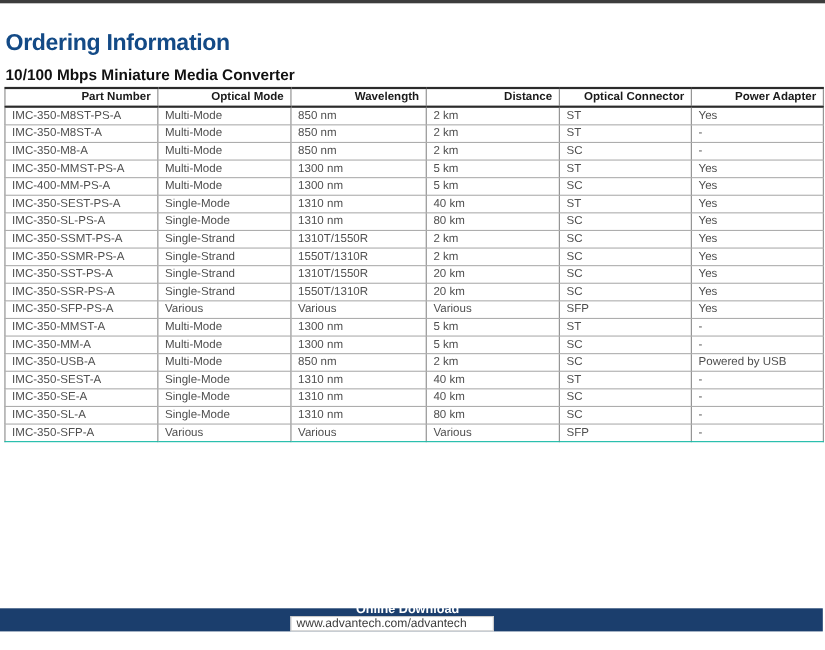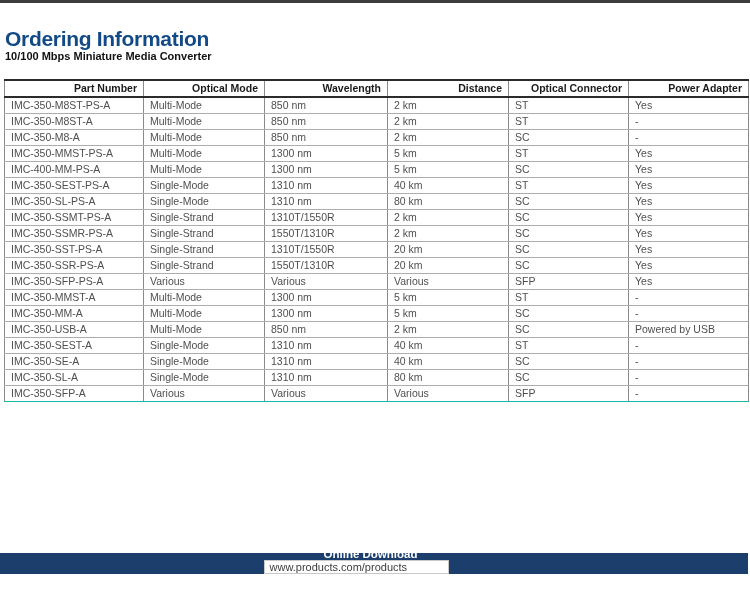--- a/index.html
+++ b/index.html
@@ -12,22 +12,22 @@
     font-family:"Liberation Sans","DejaVu Sans",sans-serif;}
   .page{position:relative;width:750px;height:439px;background:#fff;}
 
   .top-strip{position:absolute;top:0;left:0;width:750px;height:3px;
     background:var(--top-bar-gray);}
 
   .page-title{position:absolute;top:27px;left:5px;
     font-size:21px;font-weight:bold;letter-spacing:-0.3px;
     color:var(--accent-blue);}
 
-  .section-subtitle{position:absolute;top:50px;left:5px;
-    font-size:11px;font-weight:bold;color:#111;}
+  .section-subtitle{position:absolute;top:60px;left:5px;
+    font-size:14px;font-weight:bold;color:#111;}
 
   table.ordering{position:absolute;top:79px;left:4px;width:744px;
     border-collapse:collapse;table-layout:fixed;font-size:10.5px;}
   table.ordering th{
     text-align:right;font-weight:bold;color:#1a1a1a;
     padding:2px 6px;height:16px;line-height:11px;
     border-top:2px solid #2b2b2b;border-bottom:2px solid #2b2b2b;
     border-left:1px solid #8a8a8a;border-right:1px solid #8a8a8a;
     background:#fff;}
   table.ordering td{
@@ -229,17 +229,17 @@
           <td>Various</td>
           <td>SFP</td>
           <td>-</td>
         </tr>
       </tbody>
   </table>
 
   <div class="footer-bar">
     <span class="footer-label">Online Download</span>
     <div class="url-box">
-      <span class="url-text">www.products.com/products</span>
+      <span class="url-text">www.advantech.com/advantech</span>
     </div>
   </div>
 
 </div>
 
 </body></html>

